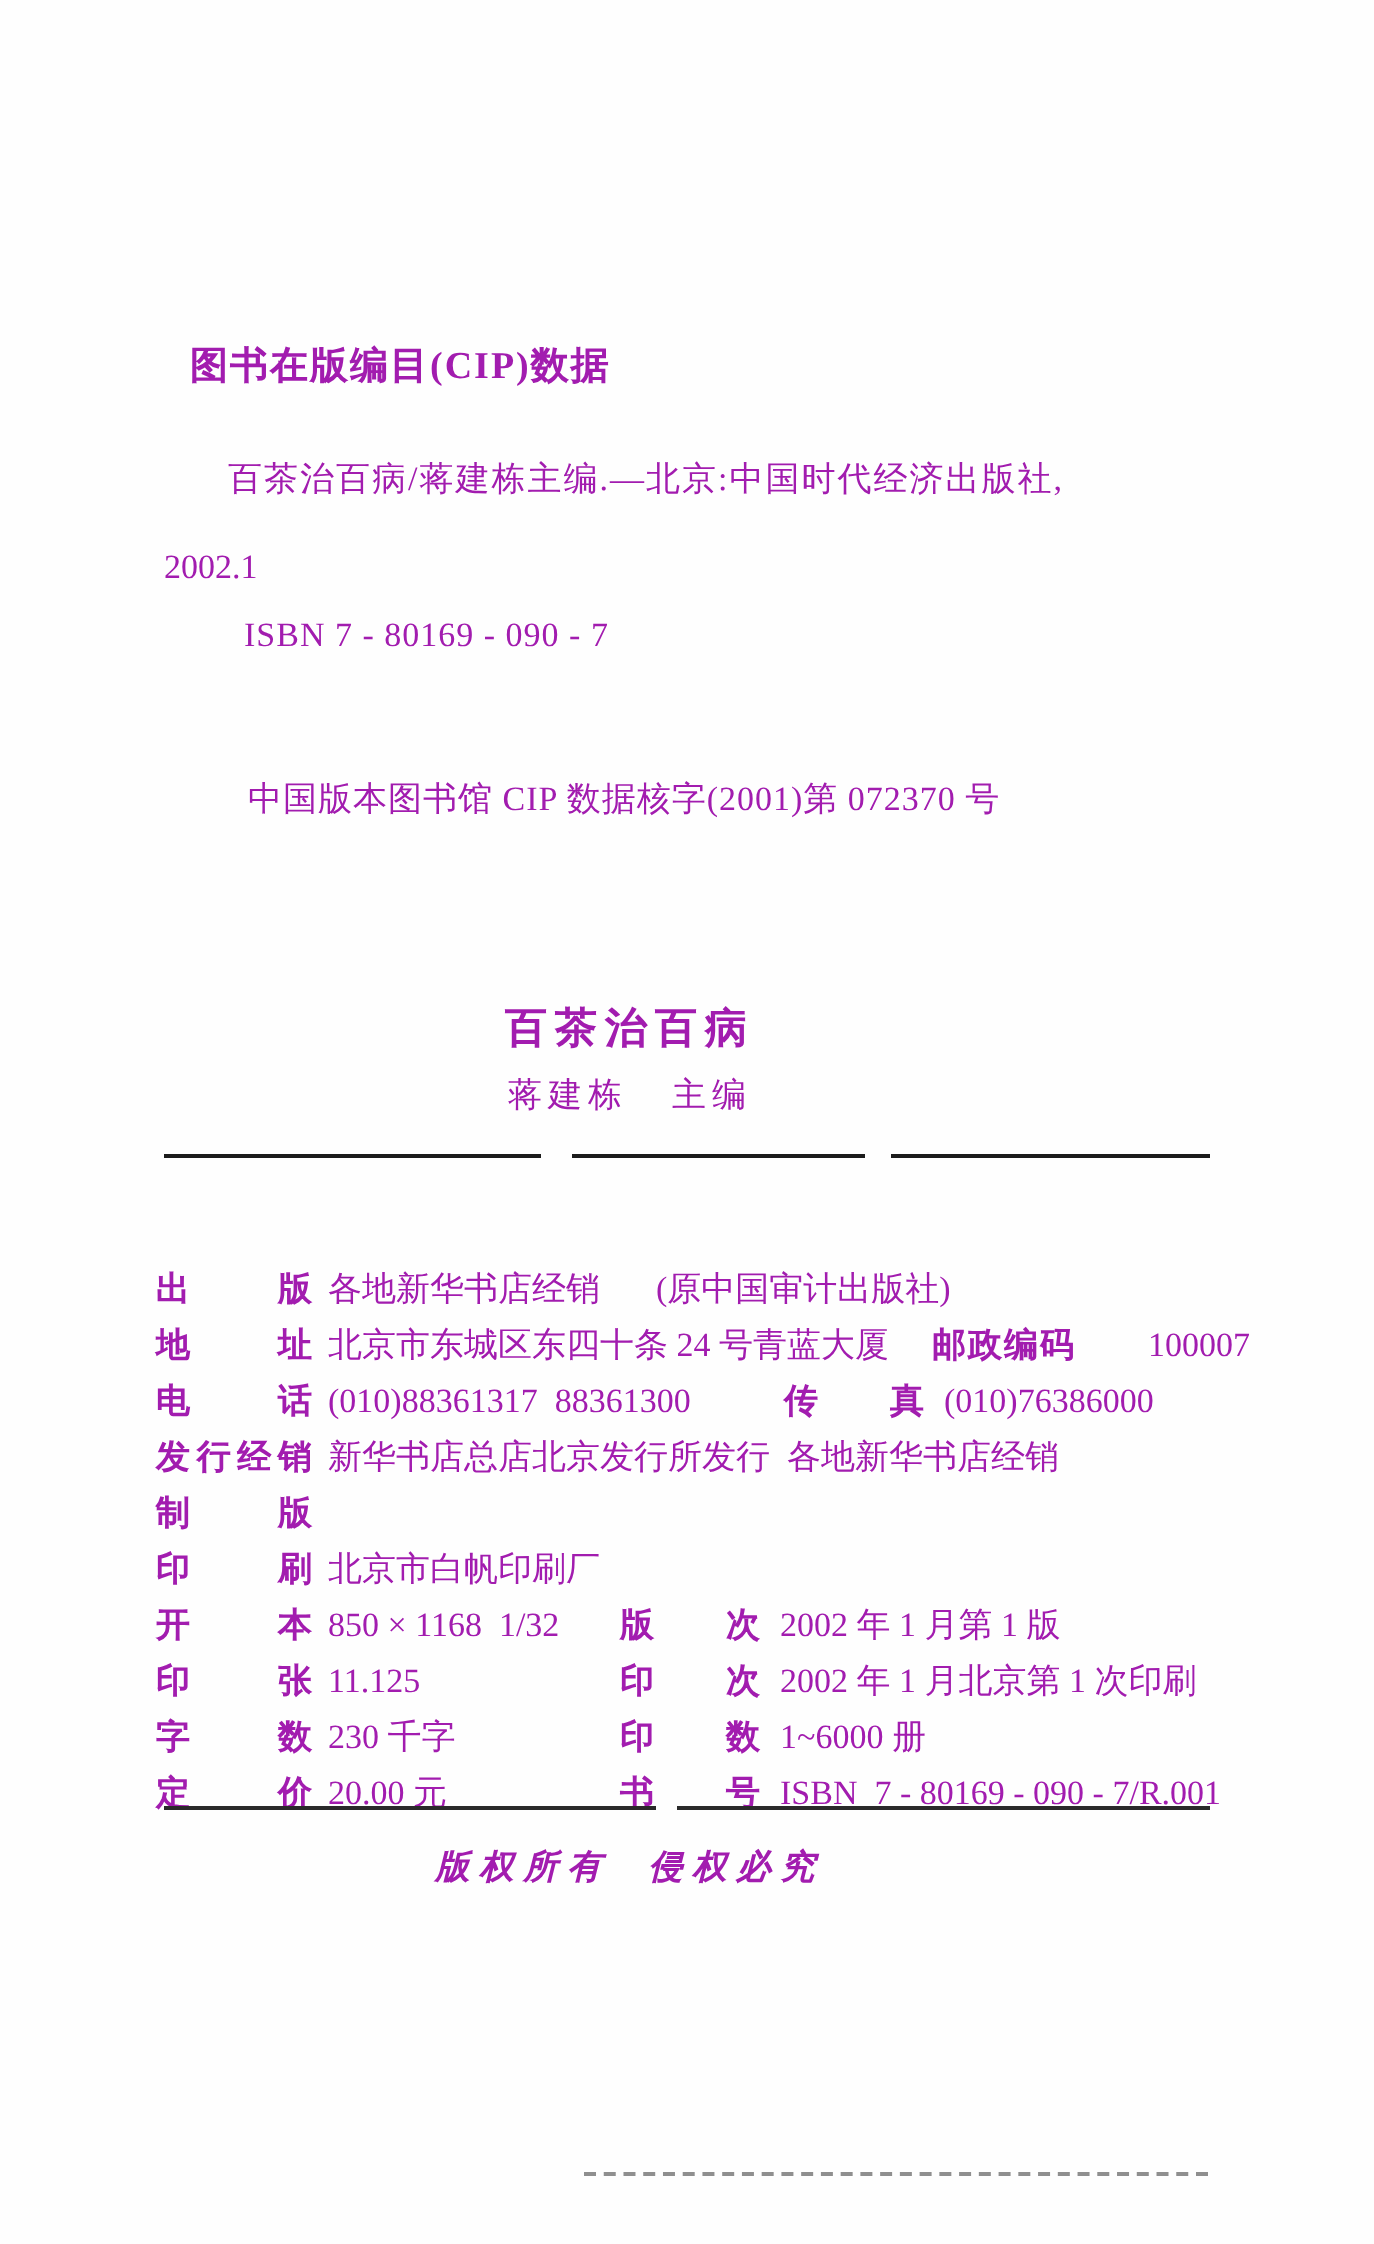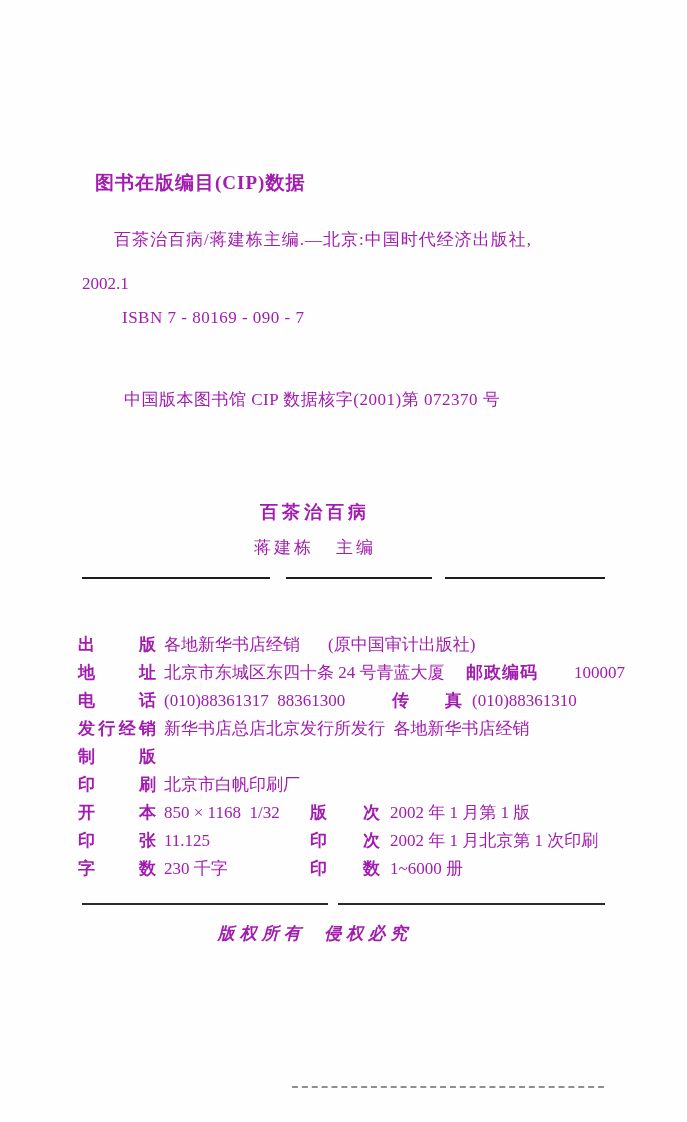--- a/index.html
+++ b/index.html
@@ -16,21 +16,21 @@
   }
   .abs { position:absolute; }
   .cip-header { top:170px; left:95px; font-size:19px; font-weight:700; letter-spacing:1px; }
   .entry1 { top:228px; left:114px; letter-spacing:1px; white-space:pre; }
   .entry2 { top:274px; left:82px; }
   .isbn-line { top:308px; left:122px; letter-spacing:0.5px; white-space:pre; }
   .class-line { top:342px; left:84px; display:flex; gap:26px; white-space:pre; }
   .record-line { top:388px; left:124px; letter-spacing:0.5px; white-space:pre; }
 
   .title-box { top:500px; left:0; width:630px; text-align:center; }
-  .book-title { font-size:18px; font-weight:700; letter-spacing:4px; }
+  .book-title { font-size:21px; font-weight:700; letter-spacing:4px; }
   .author-box { top:536px; left:0; width:630px; display:flex; justify-content:center; gap:22px;
                 letter-spacing:3px; }
 
   .rule { left:82px; width:523px; height:2px;
           background:linear-gradient(to right,#1c1c1c 0 36%,transparent 36% 39%,#1c1c1c 39% 67%,transparent 67% 69.5%,#1c1c1c 69.5% 100%); }
   .rule1 { top:577px; }
   .rule2 { top:903px; background:linear-gradient(to right,#2a2a2a 0 47%,transparent 47% 49%,#2a2a2a 49% 100%); }
 
   .colophon { top:594px; left:78px; width:535px;margin-top:37px; }
   .group { margin:0; }
@@ -91,21 +91,21 @@
       <div class="row">
         <span class="lbl">地址</span>
         <span class="val w-addr">北京市东城区东四十条 24 号青蓝大厦</span>
         <span class="lbl2 natural">邮政编码</span>
         <span class="val2 postal">100007</span>
       </div>
       <div class="row">
         <span class="lbl">电话</span>
         <span class="val w-phone">(010)88361317  88361300</span>
         <span class="lbl2">传真</span>
-        <span class="val2">(010)88361310</span>
+        <span class="val2">(010)76386000</span>
       </div>
     </div>
 
     <div class="group g2">
       <div class="row">
         <span class="lbl">发行经销</span>
         <span class="val">新华书店总店北京发行所发行  各地新华书店经销</span>
       </div>
       <div class="row">
         <span class="lbl">制版</span>
@@ -128,20 +128,26 @@
         <span class="val">11.125</span>
         <span class="lbl2">印次</span>
         <span class="val2">2002 年 1 月北京第 1 次印刷</span>
       </div>
       <div class="row">
         <span class="lbl">字数</span>
         <span class="val">230 千字</span>
         <span class="lbl2">印数</span>
         <span class="val2">1~6000 册</span>
       </div>
+      <div class="row">
+        <span class="lbl">定价</span>
+        <span class="val">20.00 元</span>
+        <span class="lbl2">书号</span>
+        <span class="val2">ISBN  7 - 80169 - 090 - 7/R.001</span>
+      </div>
     </div>
 
   </div>
 
   <div class="abs rule rule2"></div>
 
   <div class="abs notice-box">版权所有  侵权必究</div>
 
   <div class="abs edge-line"></div>
 

